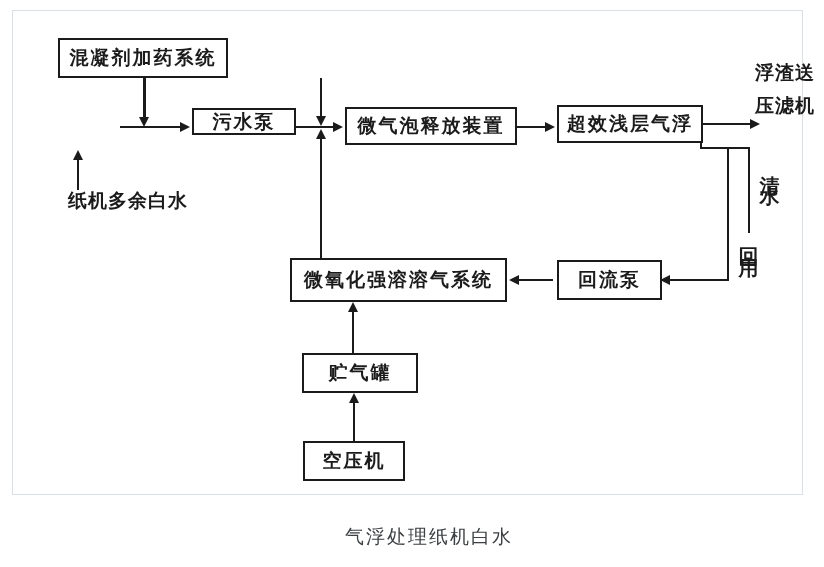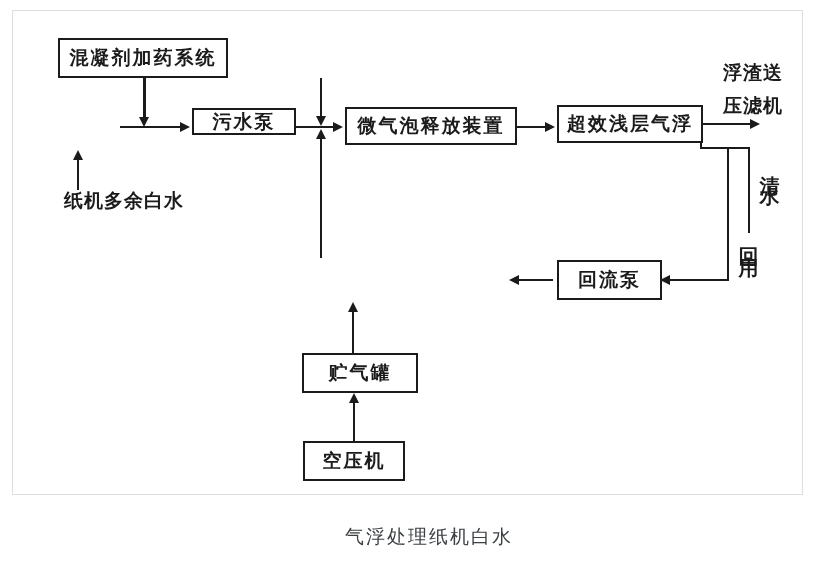--- a/index.html
+++ b/index.html
@@ -19,38 +19,39 @@
     white-space:nowrap;
   }
   .seg { position:absolute; background:var(--ink); }
   .arrow { position:absolute; width:0; height:0; }
   .arrow-right { border-top:5px solid transparent; border-bottom:5px solid transparent; border-left:10px solid var(--ink); }
   .arrow-left  { border-top:5px solid transparent; border-bottom:5px solid transparent; border-right:10px solid var(--ink); }
   .arrow-up    { border-left:5px solid transparent; border-right:5px solid transparent; border-bottom:10px solid var(--ink); }
   .arrow-down  { border-left:5px solid transparent; border-right:5px solid transparent; border-top:10px solid var(--ink); }
   .flabel {
     position:absolute; color:var(--ink); font-weight:bold; font-size:19px;
-    letter-spacing:1px; text-align:left; white-space:nowrap;
+    letter-spacing:1px; text-align:right; white-space:nowrap;
   }
   .flabel.vertical { writing-mode:vertical-rl; text-orientation:upright; font-size:20px; }
   .caption {
     position:absolute; left:0; top:524px; width:824px; text-align:center;
     color:#3c4043; font-size:19px; letter-spacing:2px; font-weight:normal;padding-left:17px;
   }
 </style>
 </head>
 <body>
 
 <div id="stage">
   <div class="frame"></div>
   <div class="caption">气浮处理纸机白水</div>
 <div class="node" style="left: 58px; top: 38px; width: 170px; height: 40px;">混凝剂加药系统</div>
     <div class="node" style="left: 192px; top: 108px; width: 104px; height: 27px;">污水泵</div>
     <div class="node" style="left: 345px; top: 107px; width: 172px; height: 38px;">微气泡释放装置</div>
     <div class="node" style="left: 557px; top: 105px; width: 146px; height: 38px;">超效浅层气浮</div>
+    <div class="node" style="left: 290px; top: 258px; width: 217px; height: 44px;">微氧化强溶溶气系统</div>
     <div class="node" style="left: 557px; top: 260px; width: 105px; height: 40px;">回流泵</div>
     <div class="node" style="left: 302px; top: 353px; width: 116px; height: 40px;">贮气罐</div>
     <div class="node" style="left: 303px; top: 441px; width: 102px; height: 40px;">空压机</div>
     <div class="flabel" style="left: 64px; top: 188px; width: 124px;">纸机多余白水</div>
     <div class="flabel" style="left: 723px; top: 60px; width: 92px;">浮渣送</div>
     <div class="flabel" style="left: 723px; top: 93px; width: 92px;">压滤机</div>
     <div class="flabel vertical" style="left: 757px; top: 160px; letter-spacing: 10px;">清水</div>
     <div class="flabel vertical" style="left: 736px; top: 232px; letter-spacing: 12px;">回用</div>
     <div class="seg" style="left: 143px; top: 78px; width: 3px; height: 41px;"></div>
     <div class="arrow arrow-down" style="left: 139px; top: 117px;"></div>

